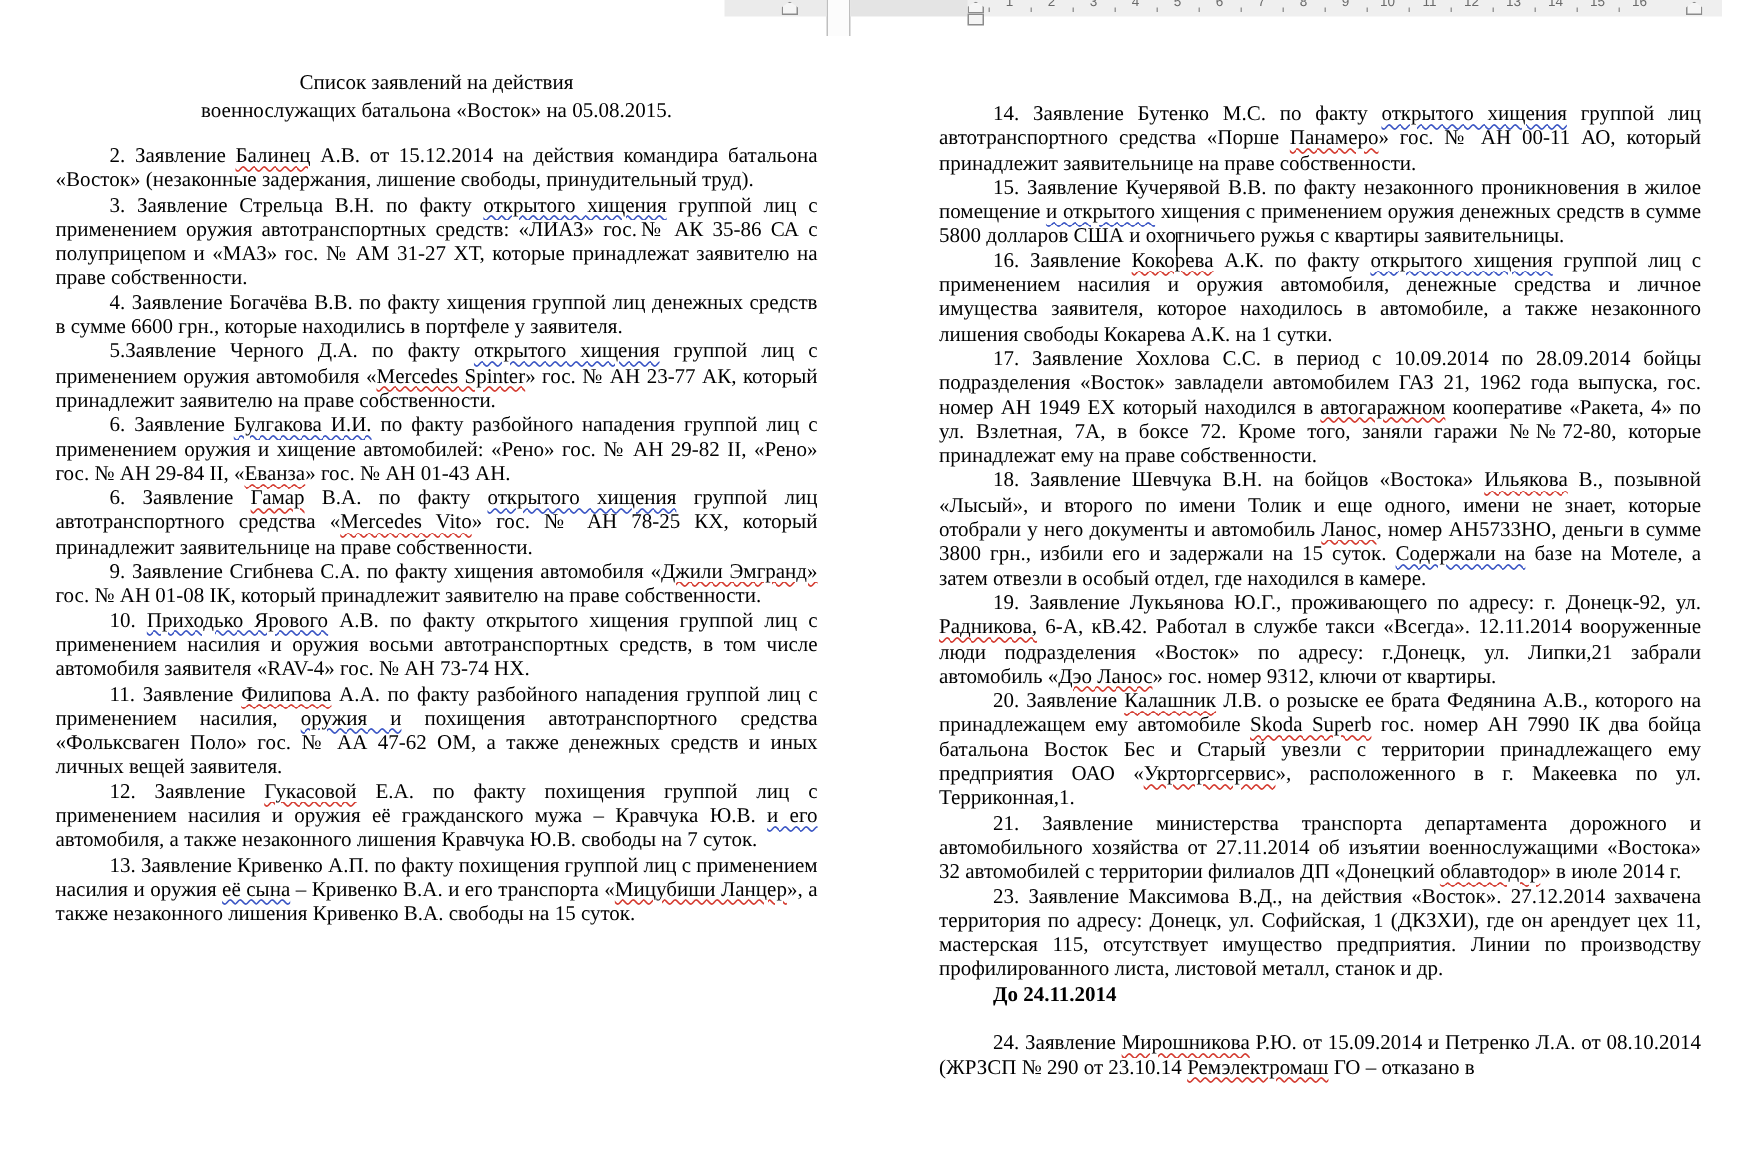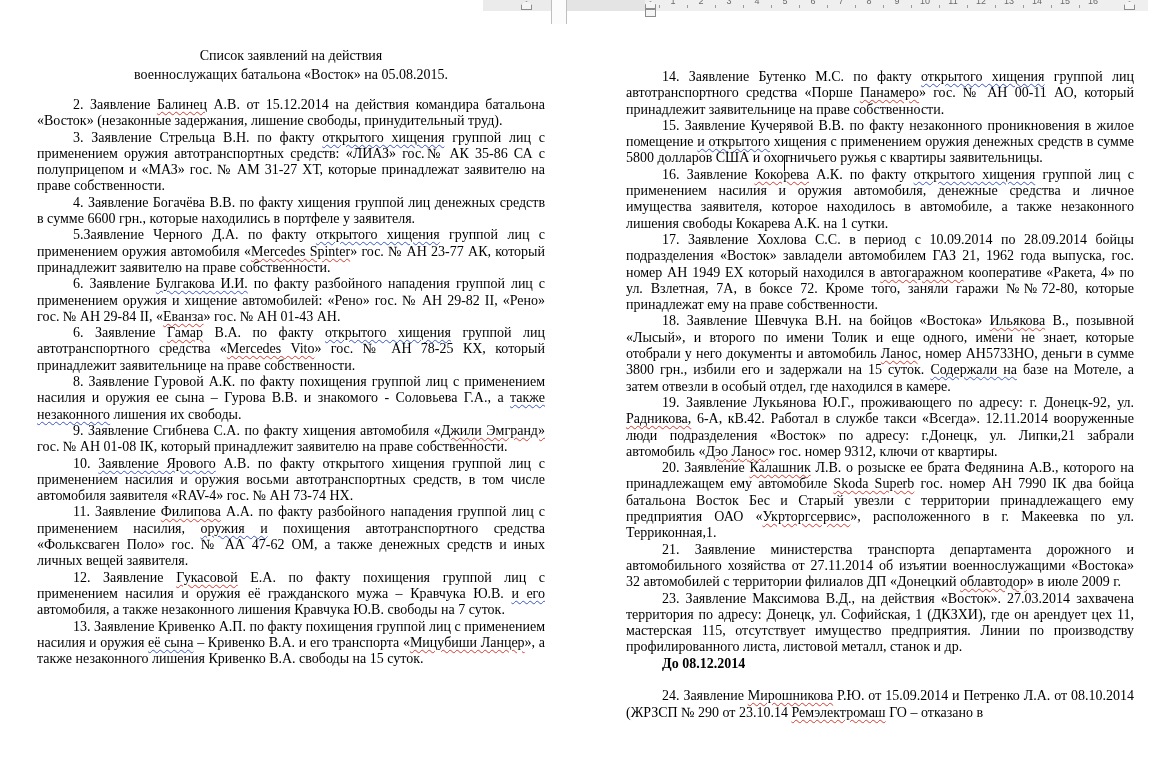--- a/index.html
+++ b/index.html
@@ -57,23 +57,22 @@
         <p class="title-line">Список заявлений на действия</p>
         <p class="title-line">военнослужащих батальона «Восток» на 05.08.2015.</p>
       </div>
       <div id="left-paragraphs">
           <p class="par"><span>2. Заявление </span><span class="sq-sp">Балинец</span><span> А.В. от 15.12.2014 на действия командира батальона «Восток» (незаконные задержания, лишение свободы, принудительный труд).</span></p>
           <p class="par"><span>3. Заявление Стрельца В.Н. по факту </span><span class="sq-gr">открытого  хищения</span><span> группой лиц с применением оружия автотранспортных средств: «ЛИАЗ» гос.№ АК 35-86 СА с полуприцепом и «МАЗ» гос. № АМ 31-27 ХТ, которые принадлежат заявителю на праве собственности.</span></p>
           <p class="par"><span>4. Заявление Богачёва В.В. по факту хищения группой лиц денежных средств в сумме 6600 грн., которые находились в портфеле у заявителя.</span></p>
           <p class="par"><span>5.Заявление Черного Д.А. по факту </span><span class="sq-gr">открытого  хищения</span><span> группой лиц с применением оружия  автомобиля «</span><span class="sq-sp">Mercedes Spinter</span><span>» гос. № АН 23-77 АК, который принадлежит заявителю на праве собственности.</span></p>
           <p class="par"><span>6. Заявление </span><span class="sq-gr">Булгакова И.И.</span><span> по факту разбойного нападения группой лиц с применением оружия  и хищение  автомобилей: «Рено» гос. № АН 29-82 ІІ, «Рено» гос. № АН 29-84 ІІ, «</span><span class="sq-sp">Еванза</span><span>» гос. № АН 01-43 АН.</span></p>
           <p class="par"><span>6. Заявление </span><span class="sq-sp">Гамар</span><span> В.А. по факту </span><span class="sq-gr">открытого  хищения</span><span> группой лиц автотранспортного средства  «</span><span class="sq-sp">Mercedes Vito</span><span>» гос. № АН 78-25 КХ, который принадлежит заявительнице на праве собственности.</span></p>
-          <p class="par"><span>8. Заявление Гуровой А.К. по факту похищения группой лиц с применением насилия и оружия ее сына – Гурова В.В. и знакомого - Соловьева Г.А., а </span><span class="sq-gr">также  незаконного</span><span> лишения их свободы.</span></p>
           <p class="par"><span>9. Заявление Сгибнева С.А. по факту хищения автомобиля «</span><span class="sq-sp">Джили Эмгранд»</span><span> гос. № АН 01-08 ІК, который принадлежит заявителю на праве собственности.</span></p>
-          <p class="par"><span>10. </span><span class="sq-gr">Заявление  Ярового</span><span> А.В. по факту открытого  хищения группой лиц с применением насилия и оружия восьми автотранспортных средств, в том числе автомобиля заявителя  «RAV-4» гос. № АН 73-74 НХ.</span></p>
+          <p class="par"><span>10. </span><span class="sq-gr">Приходько  Ярового</span><span> А.В. по факту открытого  хищения группой лиц с применением насилия и оружия восьми автотранспортных средств, в том числе автомобиля заявителя  «RAV-4» гос. № АН 73-74 НХ.</span></p>
           <p class="par"><span>11. Заявление </span><span class="sq-sp">Филипова</span><span> А.А. по факту разбойного нападения группой лиц с применением насилия, </span><span class="sq-gr">оружия  и</span><span> похищения  автотранспортного средства «Фольксваген Поло» гос. № АА 47-62 ОМ, а также денежных средств и иных личных вещей заявителя.</span></p>
           <p class="par"><span>12. Заявление </span><span class="sq-sp">Гукасовой</span><span> Е.А. по факту похищения группой лиц с применением насилия и оружия её гражданского мужа – Кравчука Ю.В. </span><span class="sq-gr">и  его</span><span> автомобиля, а также  незаконного лишения Кравчука Ю.В.  свободы на 7 суток.</span></p>
           <p class="par"><span>13. Заявление Кривенко А.П. по факту похищения группой лиц с применением насилия и оружия </span><span class="sq-gr">её  сына</span><span> – Кривенко В.А. и  его транспорта «</span><span class="sq-sp">Мицубиши Ланцер</span><span>», а также  незаконного лишения Кривенко В.А.  свободы на 15 суток.</span></p>
         </div>
     </div>
   </div>
 
   <div class="page-border" id="border-left-page"></div>
   <div id="page-gap"></div>
   <div class="page-border" id="border-right-page"></div>
@@ -81,23 +80,23 @@
   <div class="page" id="page-right">
     <div class="content" id="content-right">
       <div id="right-paragraphs">
           <p class="par"><span>14. Заявление Бутенко М.С. по факту </span><span class="sq-gr">открытого  хищения</span><span> группой лиц автотранспортного средства  «Порше </span><span class="sq-sp">Панамеро</span><span>» гос. № АН 00-11 АО, который принадлежит заявительнице на праве собственности.</span></p>
           <p class="par"><span>15. Заявление Кучерявой В.В. по факту незаконного проникновения в жилое помещение </span><span class="sq-gr">и  открытого</span><span> хищения с применением оружия денежных средств в сумме 5800 долларов США и охотничьего ружья с квартиры заявительницы.</span></p>
           <p class="par"><span>16. Заявление </span><span class="sq-sp">Кокорева</span><span> А.К. по факту </span><span class="sq-gr">открытого  хищения</span><span> группой лиц с применением насилия и оружия  автомобиля, денежные средства и личное имущества заявителя, которое находилось в автомобиле, а также  незаконного лишения свободы Кокарева А.К.  на 1 сутки.</span></p>
           <p class="par"><span>17. Заявление Хохлова С.С. в период с 10.09.2014 по 28.09.2014 бойцы подразделения «Восток» завладели автомобилем ГАЗ 21, 1962 года выпуска, гос. номер АН 1949 ЕХ который находился в </span><span class="sq-sp">автогаражном</span><span> кооперативе «Ракета, 4» по ул. Взлетная, 7А, в боксе 72. Кроме того, заняли гаражи №№72-80, которые принадлежат ему на праве собственности.</span></p>
           <p class="par"><span>18. Заявление Шевчука В.Н. на бойцов «Востока» </span><span class="sq-sp">Ильякова</span><span> В., позывной «Лысый», и второго по имени Толик и еще одного, имени не знает, которые отобрали у него документы и автомобиль </span><span class="sq-sp">Ланос</span><span>, номер АН5733НО, деньги в сумме 3800 грн., избили его и задержали на 15 суток. </span><span class="sq-gr">Содержали  на</span><span> базе на Мотеле, а затем отвезли в особый отдел, где находился в камере.</span></p>
           <p class="par"><span>19. Заявление Лукьянова Ю.Г., проживающего по адресу: г. Донецк-92, ул. </span><span class="sq-sp">Радникова,</span><span> 6-А, кВ.42. Работал в службе такси «Всегда». 12.11.2014 вооруженные люди подразделения «Восток» по адресу: г.Донецк, ул. Липки,21 забрали автомобиль «</span><span class="sq-sp">Дэо Ланос</span><span>» гос. номер 9312, ключи от квартиры.</span></p>
           <p class="par"><span>20. Заявление </span><span class="sq-sp">Калашник</span><span> Л.В. о розыске ее брата Федянина А.В., которого на принадлежащем ему автомобиле </span><span class="sq-sp">Skoda Superb</span><span> гос. номер АН 7990 ІК два бойца батальона Восток Бес и Старый увезли с территории принадлежащего ему предприятия ОАО «</span><span class="sq-sp">Укрторгсервис</span><span>», расположенного в г. Макеевка по ул. Терриконная,1.</span></p>
-          <p class="par"><span>21. Заявление министерства транспорта департамента дорожного и автомобильного хозяйства от 27.11.2014 об изъятии военнослужащими «Востока» 32 автомобилей с территории филиалов ДП «Донецкий </span><span class="sq-sp">облавтодор</span><span>» в июле 2009 г.</span></p>
-          <p class="par"><span>23. Заявление Максимова В.Д., на действия «Восток». 27.03.2014 захвачена территория по адресу: Донецк, ул. Софийская, 1 (ДКЗХИ), где он арендует цех 11, мастерская 115, отсутствует имущество предприятия. Линии по производству профилированного листа, листовой металл, станок и др.</span></p>
-          <p class="par"><span class="bold">До 08.12.2014</span></p>
+          <p class="par"><span>21. Заявление министерства транспорта департамента дорожного и автомобильного хозяйства от 27.11.2014 об изъятии военнослужащими «Востока» 32 автомобилей с территории филиалов ДП «Донецкий </span><span class="sq-sp">облавтодор</span><span>» в июле 2014 г.</span></p>
+          <p class="par"><span>23. Заявление Максимова В.Д., на действия «Восток». 27.12.2014 захвачена территория по адресу: Донецк, ул. Софийская, 1 (ДКЗХИ), где он арендует цех 11, мастерская 115, отсутствует имущество предприятия. Линии по производству профилированного листа, листовой металл, станок и др.</span></p>
+          <p class="par"><span class="bold">До 24.11.2014</span></p>
           <p class="par blank">&nbsp;</p>
           <p class="par"><span>24. Заявление </span><span class="sq-sp">Мирошникова</span><span> Р.Ю. от 15.09.2014 и Петренко Л.А. от 08.10.2014 (ЖРЗСП № 290 от 23.10.14 </span><span class="sq-sp">Ремэлектромаш</span><span> ГО – отказано в</span></p>
         </div>
     </div>
   </div>
 
   <div class="ruler" id="ruler-left"></div>
   <div class="ruler" id="ruler-right">
     <div class="margin-zone"></div>
     <span id="ruler-track"><span class="ruler-num" style="left: 99px;">1</span><div class="ruler-tick" style="left: 92px;"></div><span class="ruler-num" style="left: 127px;">2</span><div class="ruler-tick" style="left: 120px;"></div><span class="ruler-num" style="left: 155px;">3</span><div class="ruler-tick" style="left: 148px;"></div><span class="ruler-num" style="left: 183px;">4</span><div class="ruler-tick" style="left: 176px;"></div><span class="ruler-num" style="left: 211px;">5</span><div class="ruler-tick" style="left: 204px;"></div><span class="ruler-num" style="left: 239px;">6</span><div class="ruler-tick" style="left: 232px;"></div><span class="ruler-num" style="left: 267px;">7</span><div class="ruler-tick" style="left: 260px;"></div><span class="ruler-num" style="left: 295px;">8</span><div class="ruler-tick" style="left: 288px;"></div><span class="ruler-num" style="left: 323px;">9</span><div class="ruler-tick" style="left: 316px;"></div><span class="ruler-num" style="left: 351px;">10</span><div class="ruler-tick" style="left: 344px;"></div><span class="ruler-num" style="left: 379px;">11</span><div class="ruler-tick" style="left: 372px;"></div><span class="ruler-num" style="left: 407px;">12</span><div class="ruler-tick" style="left: 400px;"></div><span class="ruler-num" style="left: 435px;">13</span><div class="ruler-tick" style="left: 428px;"></div><span class="ruler-num" style="left: 463px;">14</span><div class="ruler-tick" style="left: 456px;"></div><span class="ruler-num" style="left: 491px;">15</span><div class="ruler-tick" style="left: 484px;"></div><span class="ruler-num" style="left: 519px;">16</span><div class="ruler-tick" style="left: 512px;"></div></span>

